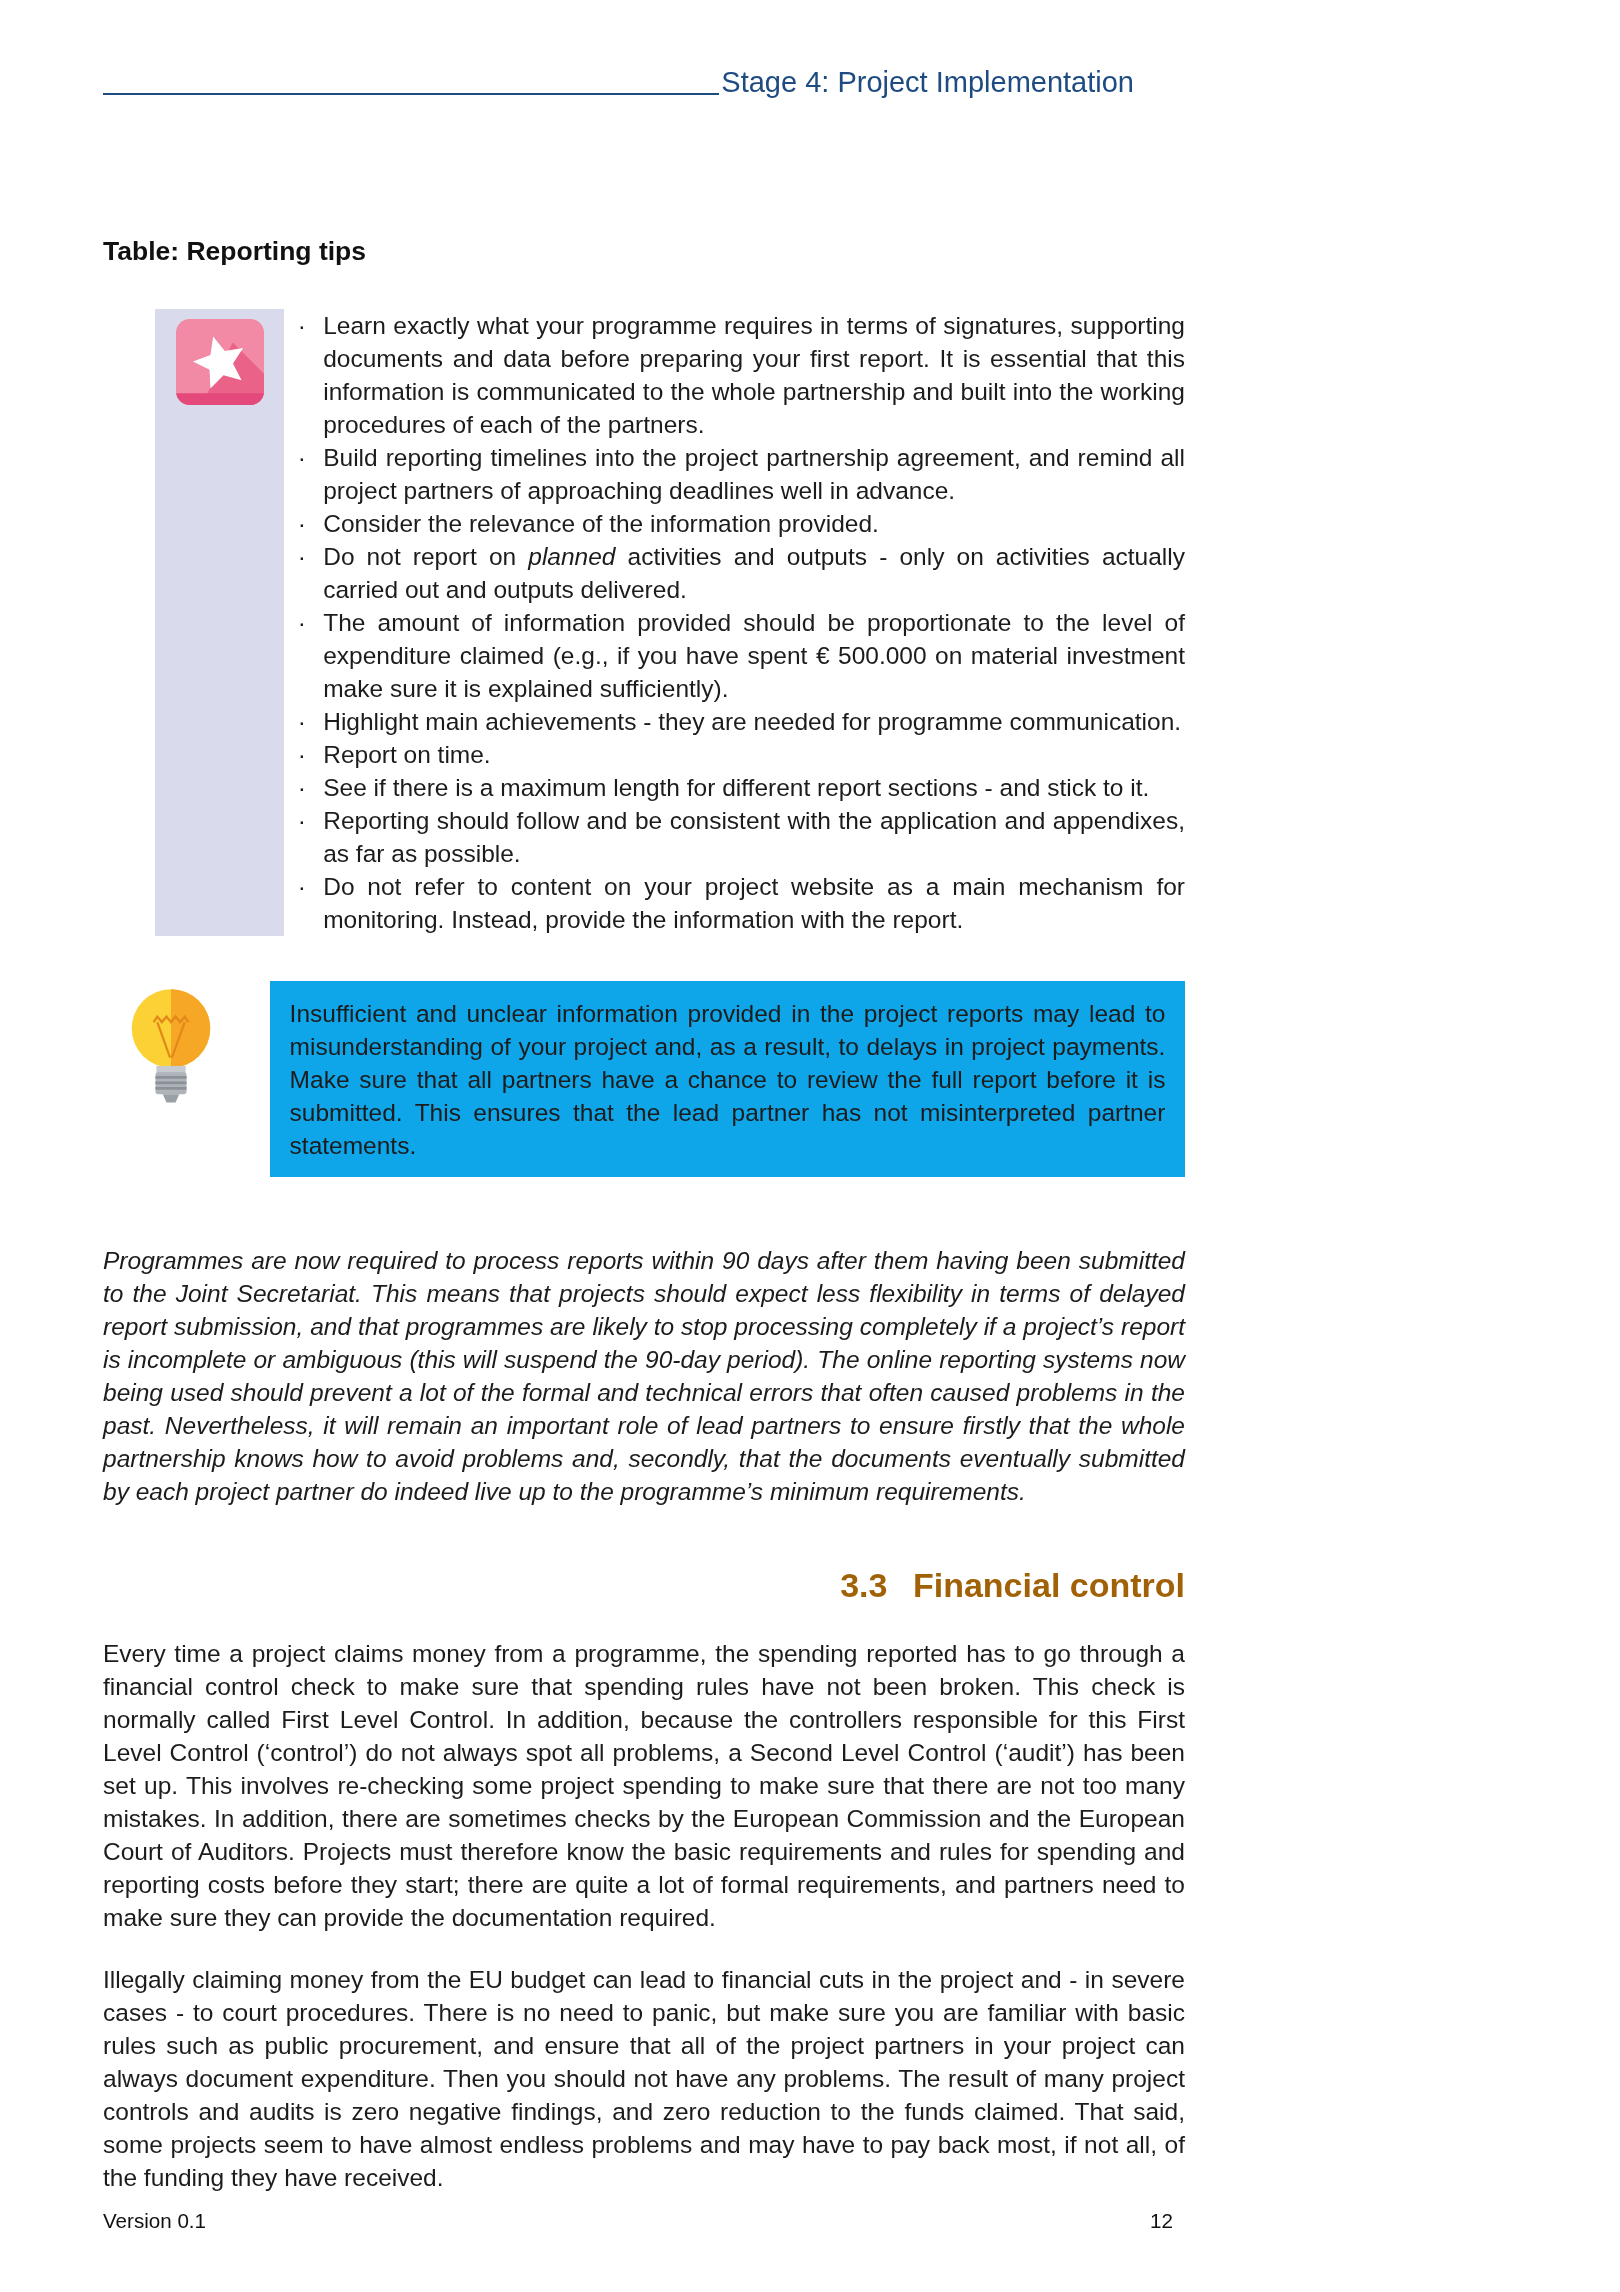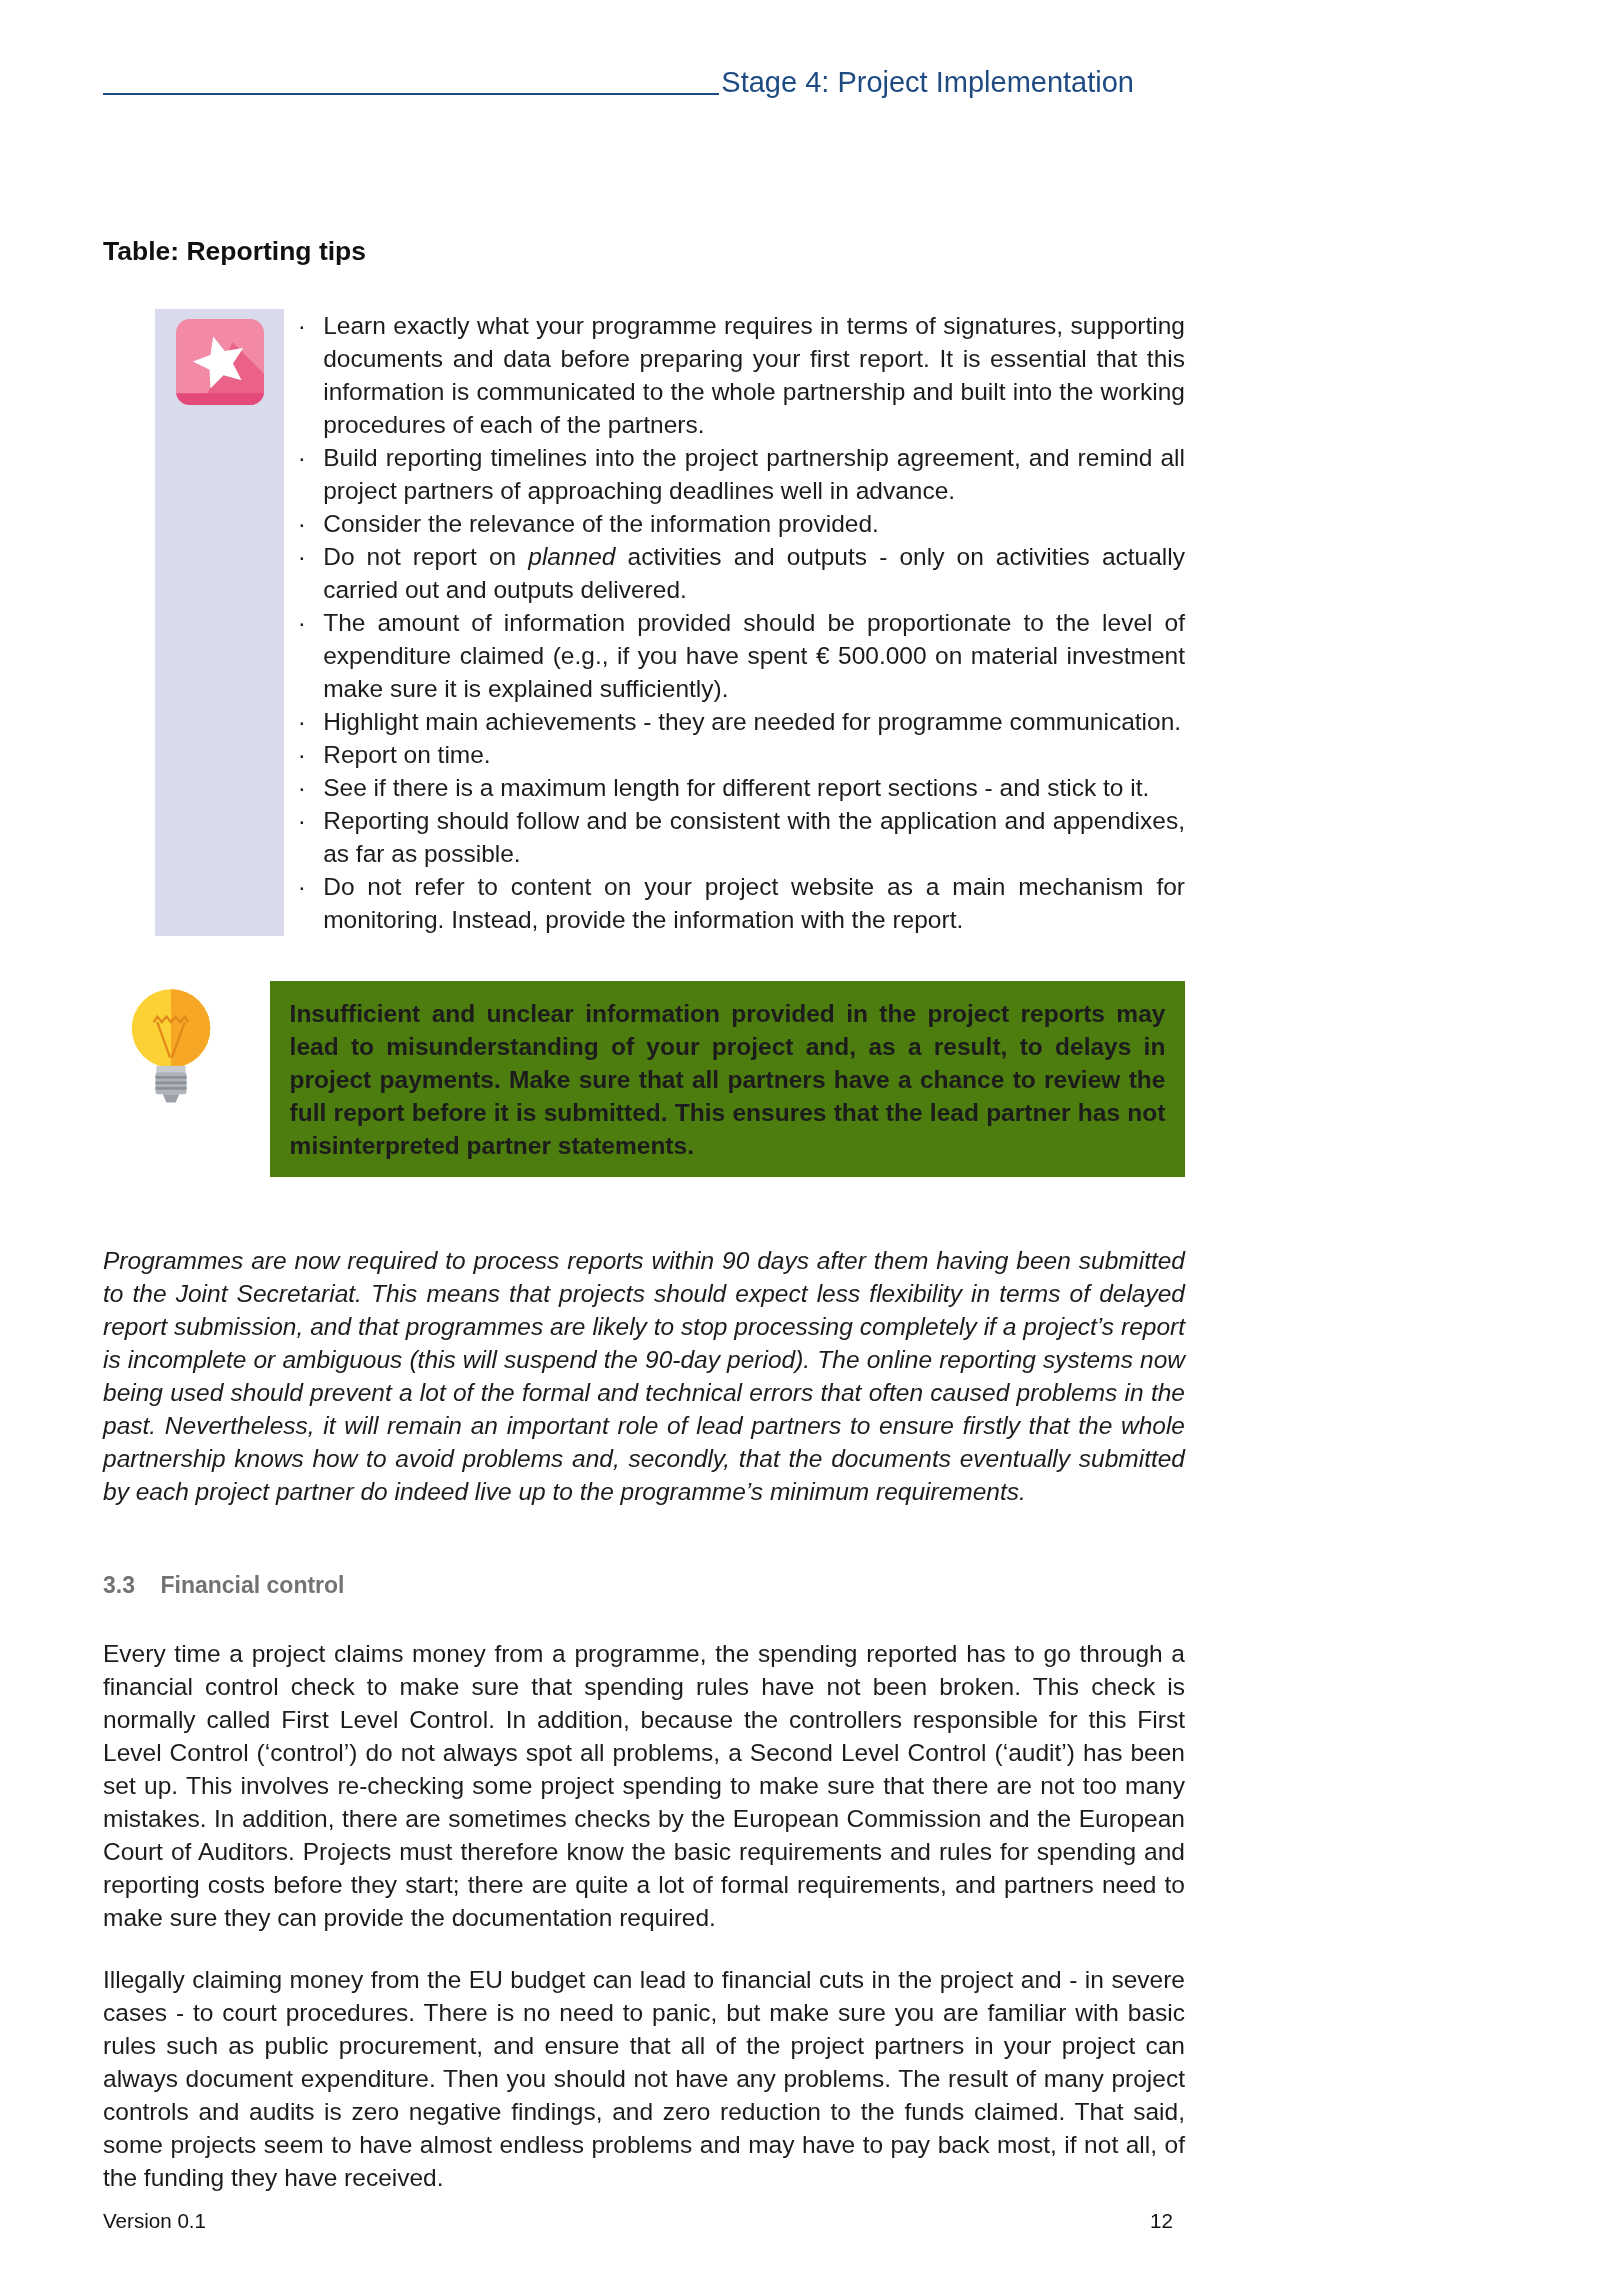--- a/index.html
+++ b/index.html
@@ -23,24 +23,24 @@
   .star-wrap {width:88px; height:86px; border-radius:13.7px; overflow:hidden; margin-top:9.8px;}
   .tips-list {list-style:none; margin:0; padding:0 0 0 13.7px; flex:1;}
   .tips-list li {display:flex;}
   .bullet {width:25.5px; flex-shrink:0;}
   .tip-text {flex:1; text-align:justify;}
   .tip-text em {font-style:italic;}
   
   .note {display:flex; margin-top:45px;}
   .note-icon-col {width:167px; flex-shrink:0; display:flex; justify-content:flex-start;
                   align-items:flex-start; padding-left:13.7px; box-sizing:border-box;}
-  .note-box {flex:1; background:#4d7c0f; padding:15.7px 19.6px; text-align:justify; box-sizing:border-box;font-weight:bold;}
+  .note-box {flex:1; background:#0ea5e9; padding:15.7px 19.6px; text-align:justify; box-sizing:border-box;}
   
   .body-para {margin:67px 0 0 0; text-align:justify;font-style:italic;}
-  .section-heading {margin:59px 0 0 0; font-size:23px; line-height:37px; font-weight:bold; color:#737373;}
+  .section-heading {margin:59px 0 0 0; font-size:34px; line-height:37px; font-weight:bold; color:#a16207;text-align:right;}
   .section-heading .sec-num {margin-right:25.5px;}
   .section-para {margin:33px 0 0 0; text-align:justify;}
   .section-para + .section-para {margin-top:29px;}
   
   .footer {position:absolute; left:103px; right:123px; bottom:61px;
            display:flex; justify-content:space-between; font-size:20.6px; line-height:23.5px; color:#111;}
 </style>
 </head>
 <body>
 

